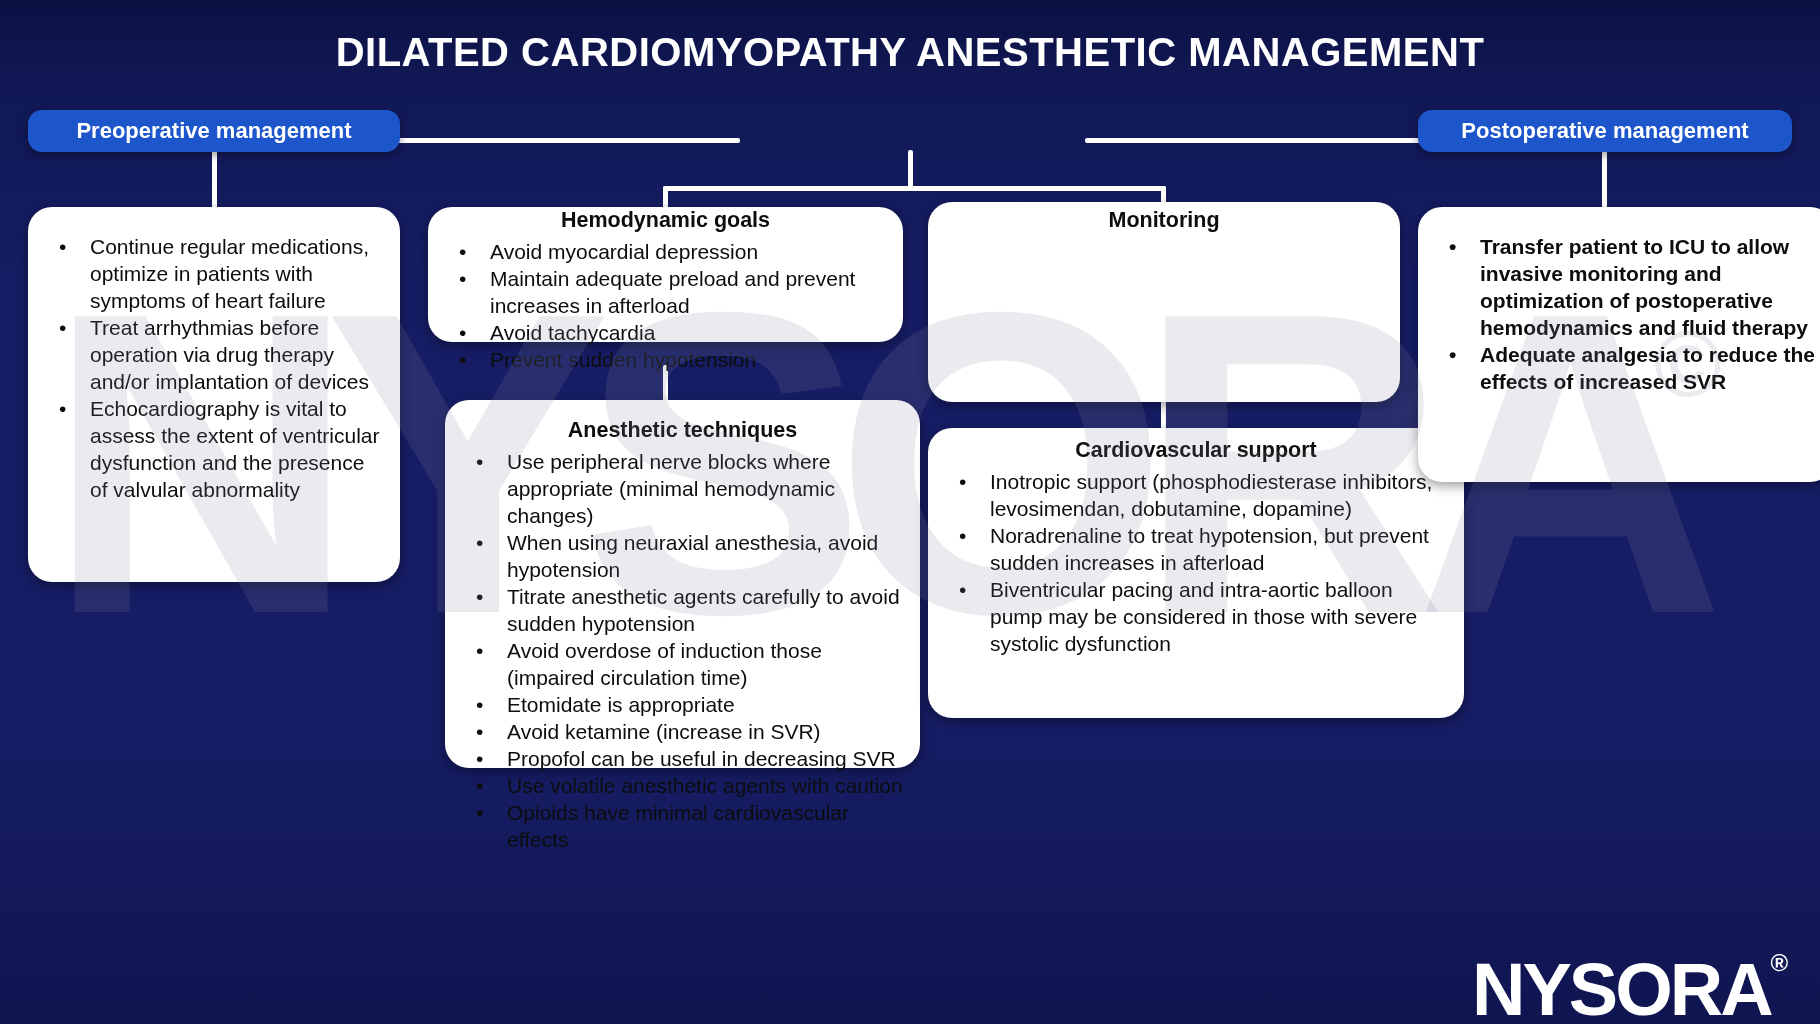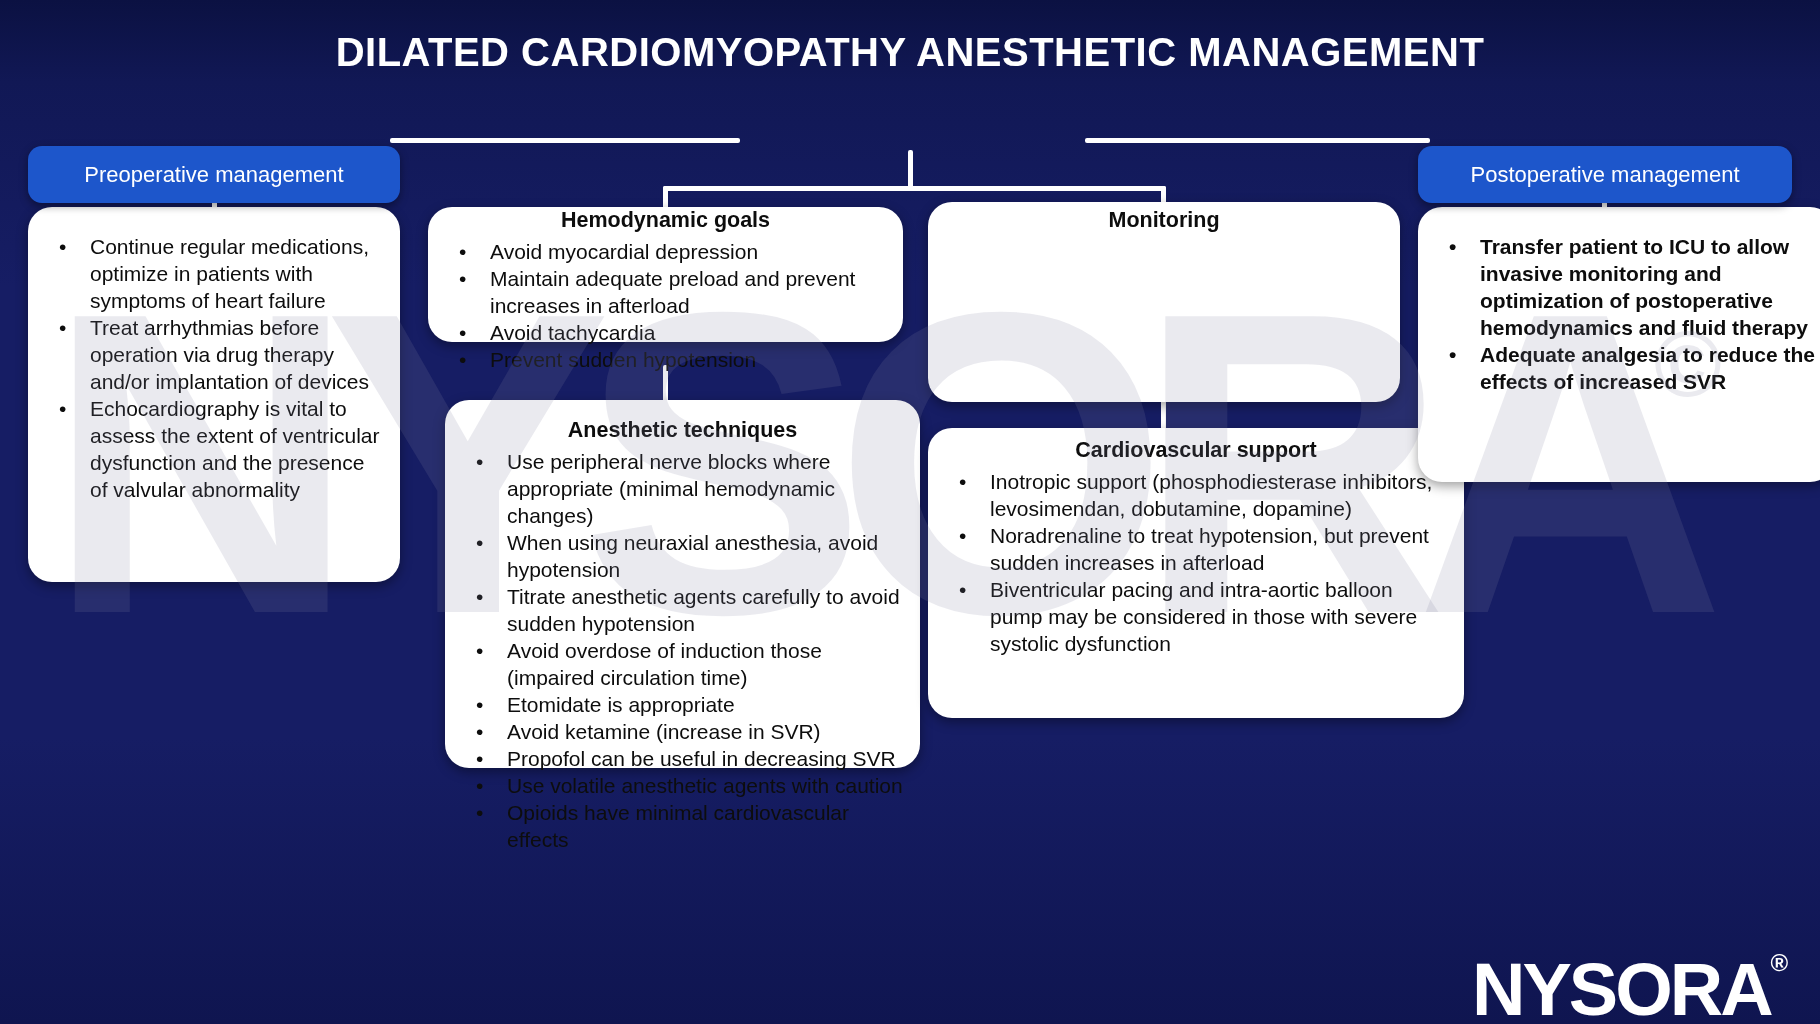--- a/index.html
+++ b/index.html
@@ -24,32 +24,31 @@
     color: #ffffff;
     font-size: 40px;
     font-weight: 800;
     letter-spacing: 0.5px;
     z-index: 20;
     margin-top: 8px;
   }
   .node {
     position: absolute;
     top: 110px;
-    height: 57px;
+    height: 42px;
     background: #1d56cb;
     border-radius: 14px;
     display: flex;
     align-items: center;
     justify-content: center;
     color: #ffffff;
-    font-weight: normal;
+    font-weight: bold;
     font-size: 22px;
     box-shadow: 0 3px 9px rgba(0,0,0,0.40);
     z-index: 20;
-    margin-top: 36px;
   }
   .node-preop  { left: 28px;   width: 372px; }
   .node-intra  { left: 727px;  width: 370px; }
   .node-postop { left: 1418px; width: 374px; }
   .line {
     position: absolute;
     background: #ffffff;
     border-radius: 2px;
     z-index: 5;
   }

